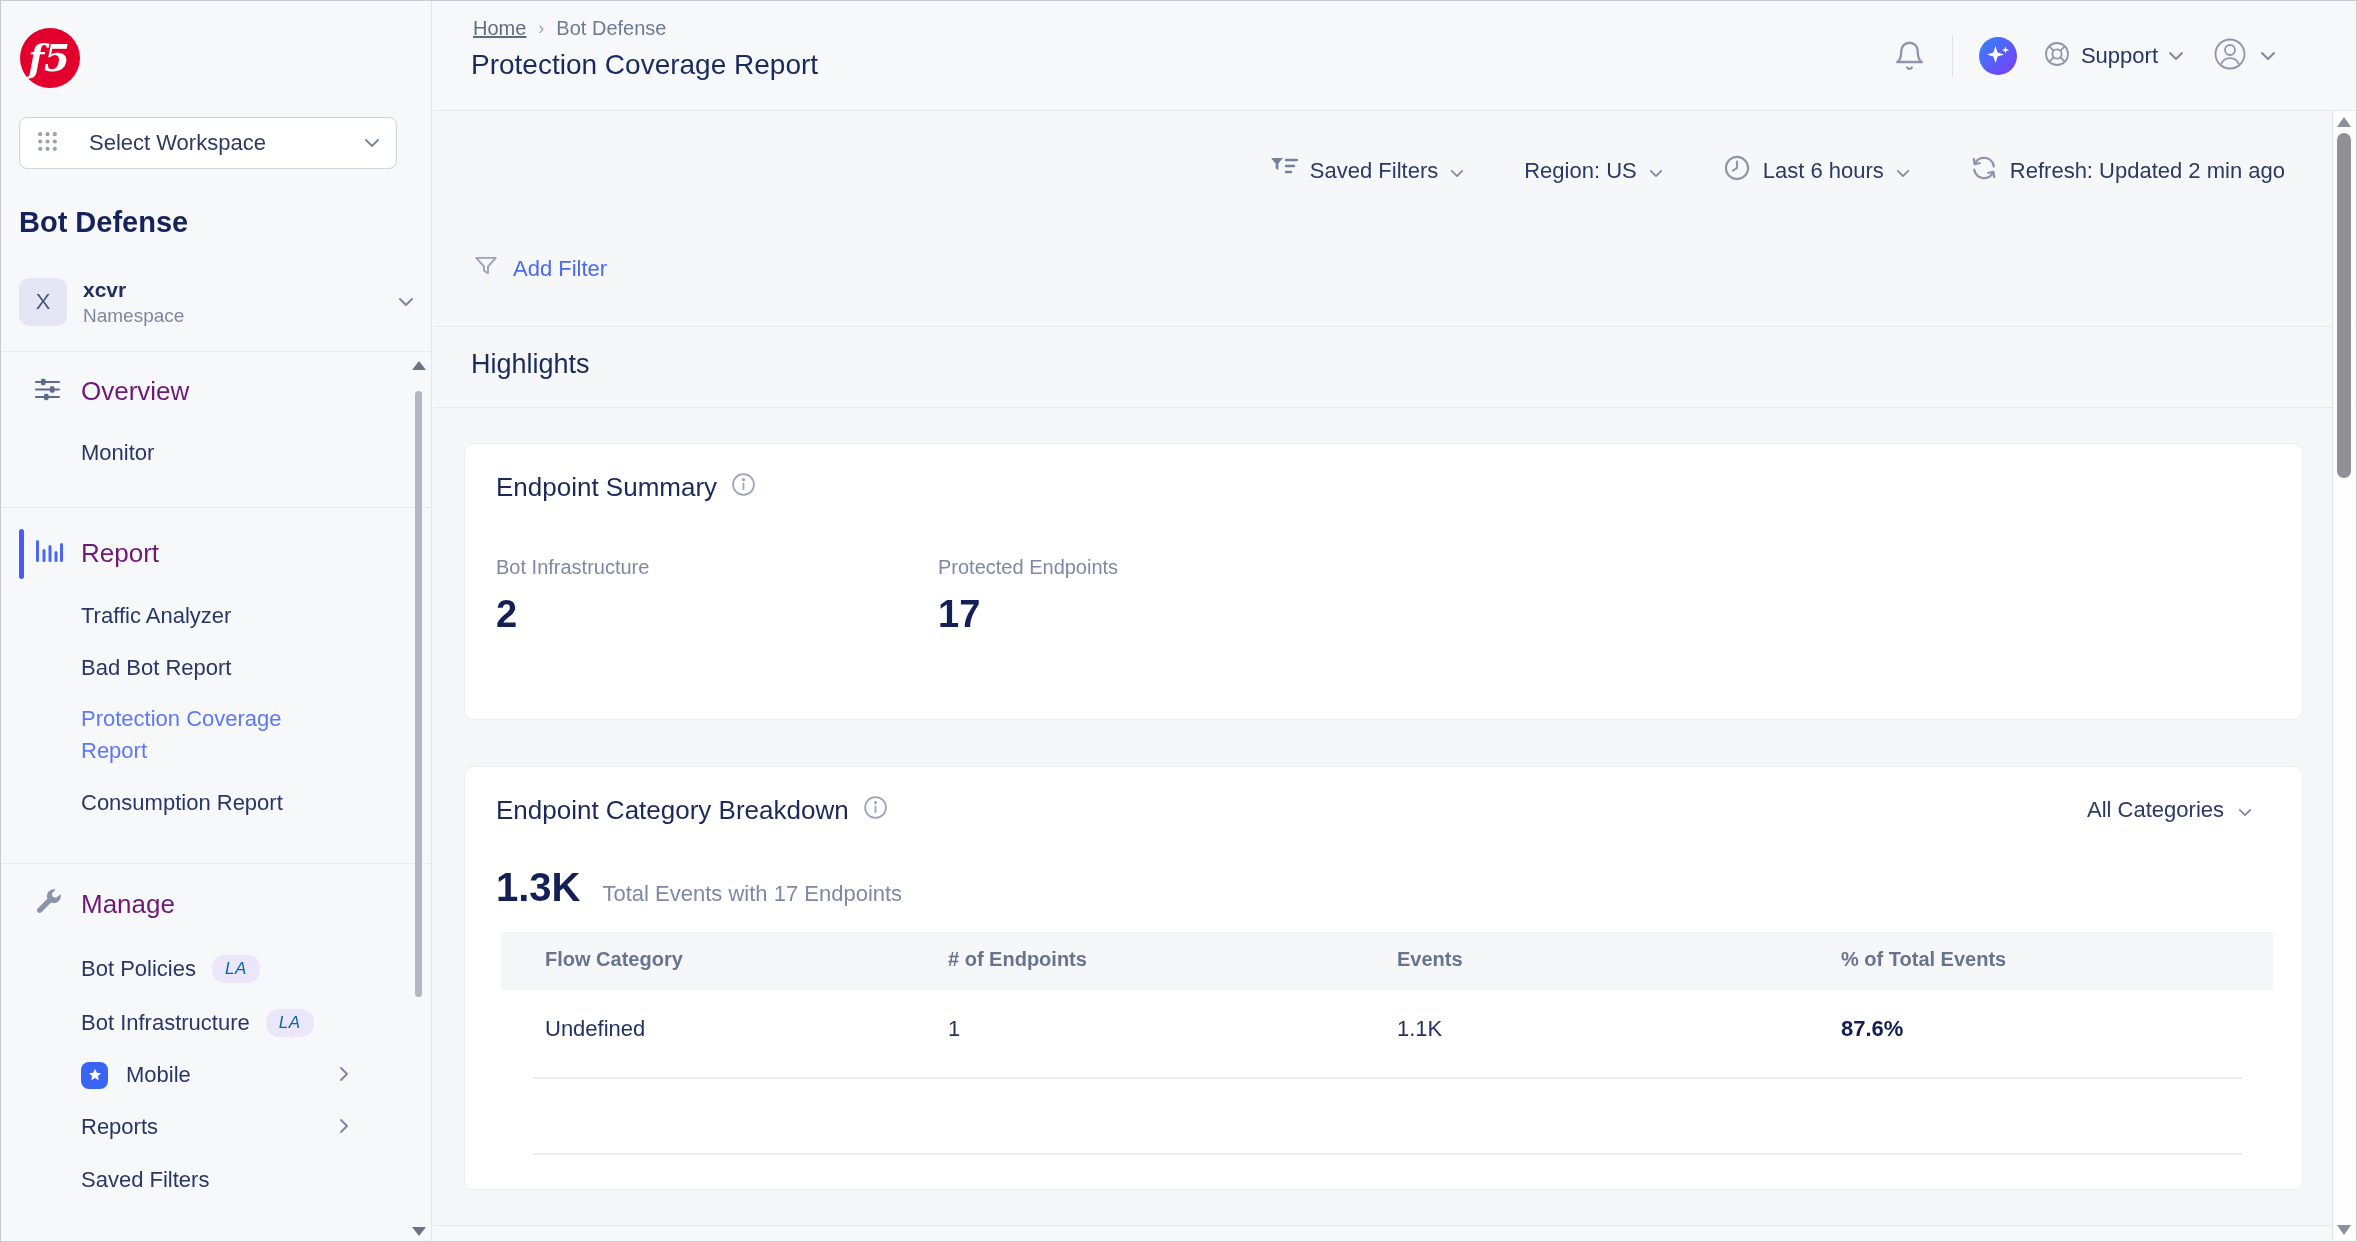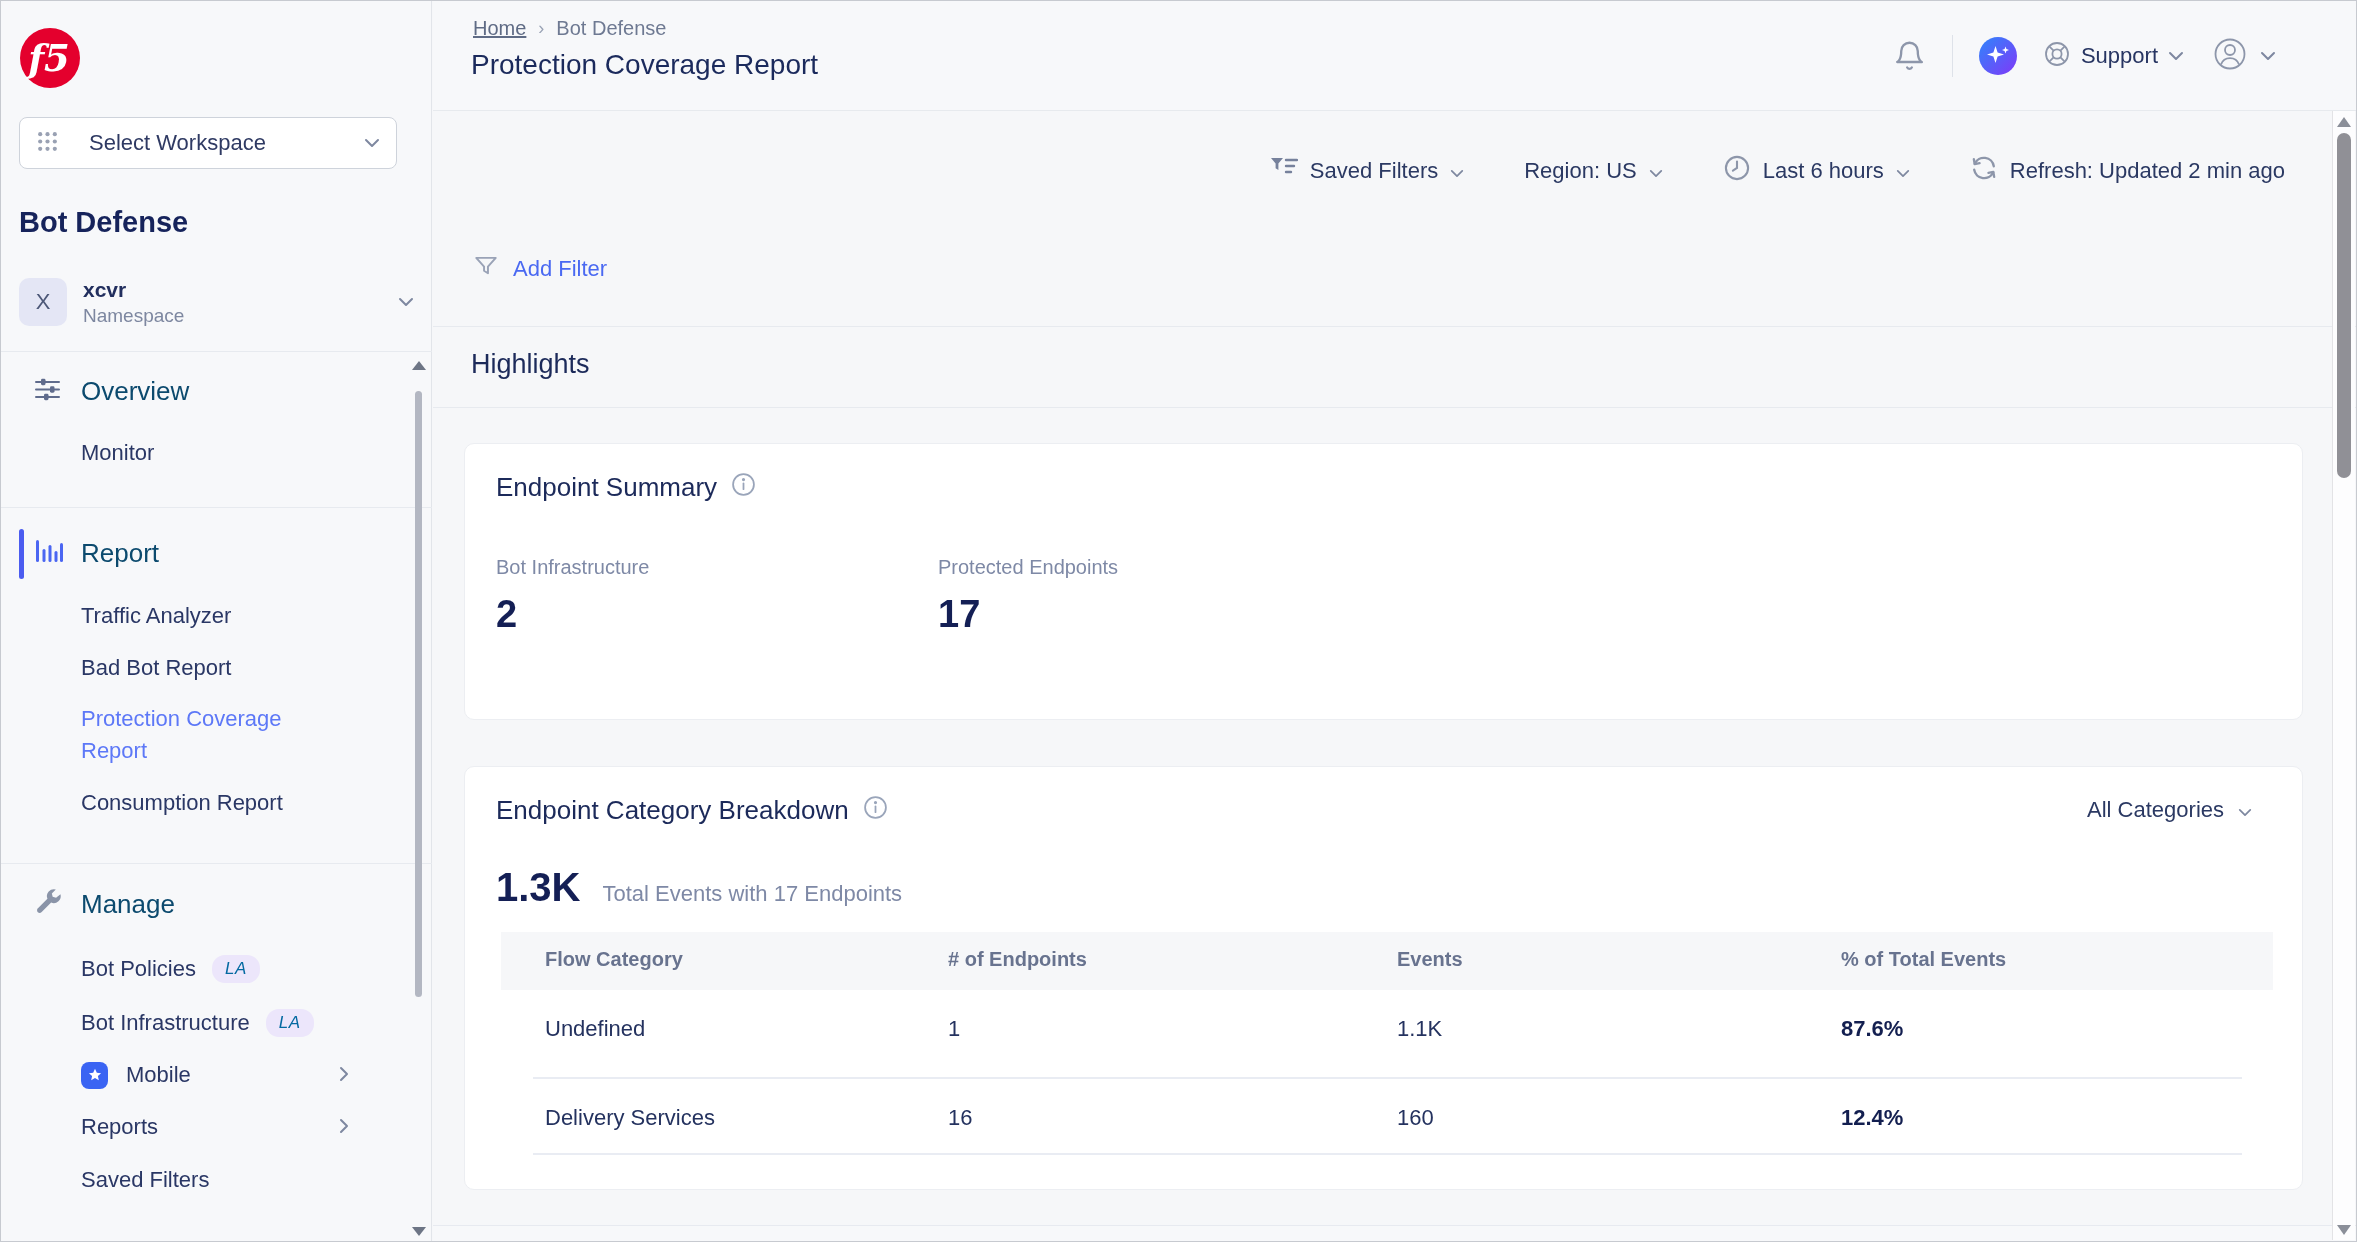--- a/index.html
+++ b/index.html
@@ -13,21 +13,21 @@
   .ws-box .ws-label { margin-left:30px; font-size:22px; color:#2f3a63; flex:1; }
   .product-title { position:absolute; left:18px; top:205px; font-size:29px; font-weight:700; color:#16235b; }
   .ns-row { position:absolute; left:18px; top:272px; width:395px; height:58px; display:flex; align-items:center; cursor:pointer; }
   .ns-avatar { width:48px; height:48px; border-radius:10px; background:#e4e6f5; color:#4d5878; font-size:22px; display:flex; align-items:center; justify-content:center; }
   .ns-text { margin-left:16px; flex:1; }
   .ns-name { font-size:21px; font-weight:700; color:#222f5e; }
   .ns-type { font-size:19px; color:#7d87a0; margin-top:3px; }
   .sb-divider { position:absolute; left:0; width:431px; height:1px; background:#e7eaef; }
   .sb-section { position:absolute; left:0; width:410px; height:52px; display:flex; align-items:center; cursor:pointer; }
   .sb-section .sec-icon { position:absolute; left:33px; }
-  .sb-section .sec-label { position:absolute; left:80px; font-size:26px; font-weight:500; color:#0c4a6e; }
+  .sb-section .sec-label { position:absolute; left:80px; font-size:26px; font-weight:500; color:#701a75; }
   .active-bar { position:absolute; left:18px; top:528px; width:5px; height:50px; border-radius:3px; background:#4b5cf0; }
   .sb-sub { position:absolute; left:80px; width:320px; font-size:22px; color:#2a3765; cursor:pointer; display:flex; align-items:center; }
   .sb-sub.active { color:#5d78f7; }
   .sb-sub .sub-label { max-width:250px; line-height:32px; }
   .badge-la { margin-left:16px; padding:4px 13px; background:#ece6fb; border-radius:13px; font-size:17px; color:#0369a1; letter-spacing:.5px;font-style:italic; }
   .star-sq { width:27px; height:27px; background:#3a64f3; border-radius:8px; display:flex; align-items:center; justify-content:center; margin-right:18px; }
   .chev-right { position:absolute; right:52px; }
   .sb-thumb { position:absolute; left:414px; top:390px; width:7px; height:606px; border-radius:4px; background:#b3b7c2; cursor:pointer; }
   .tri-up-sm { position:absolute; left:411px; top:360px; width:0; height:0; border-left:7px solid transparent; border-right:7px solid transparent; border-bottom:9px solid #6d7585; cursor:pointer; }
   .tri-down-sm { position:absolute; left:411px; top:1226px; width:0; height:0; border-left:7px solid transparent; border-right:7px solid transparent; border-top:9px solid #6d7585; cursor:pointer; }
@@ -417,26 +417,20 @@
       </div>
 
       <div class="tbl-row" style="top:223px;height:87px">
         <span class="td c0">Undefined</span>
         <span class="td c1">1</span>
         <span class="td c2">1.1K</span>
         <span class="td c3 pct">87.6%</span>
       </div>
       <div class="row-sep" style="top:310px"></div>
 
-      <div class="tbl-row" style="top:312px;height:74px">
-        <span class="td c0">Delivery Services</span>
-        <span class="td c1">16</span>
-        <span class="td c2">160</span>
-        <span class="td c3 pct">12.4%</span>
-      </div>
       <div class="row-sep" style="top:386px"></div>
     </section>
 
     <div class="bottomstrip"></div>
   </div>
 
   <div class="vscroll">
     <div class="vs-up"></div>
     <div class="vs-thumb"></div>
     <div class="vs-down"></div>

